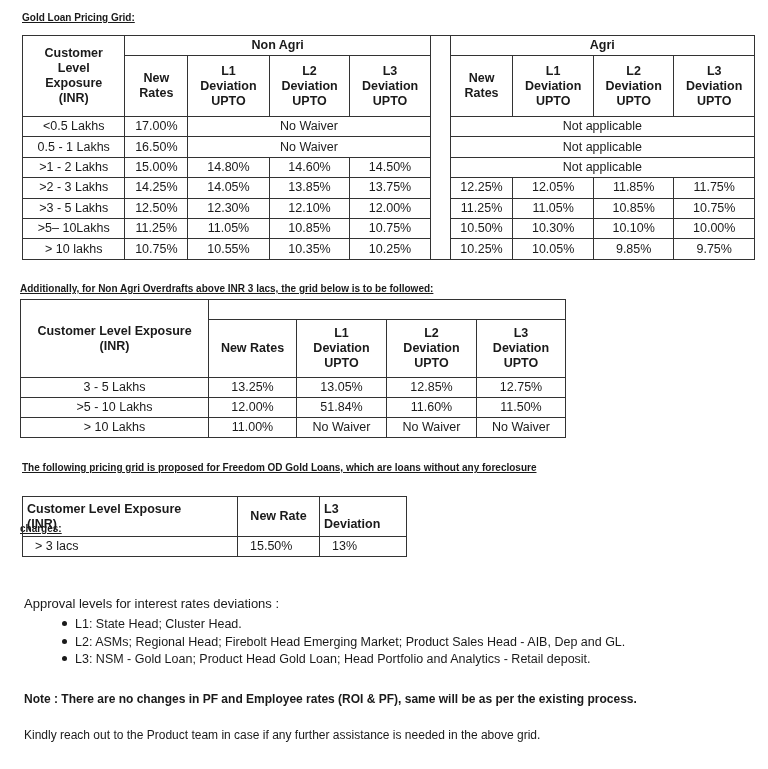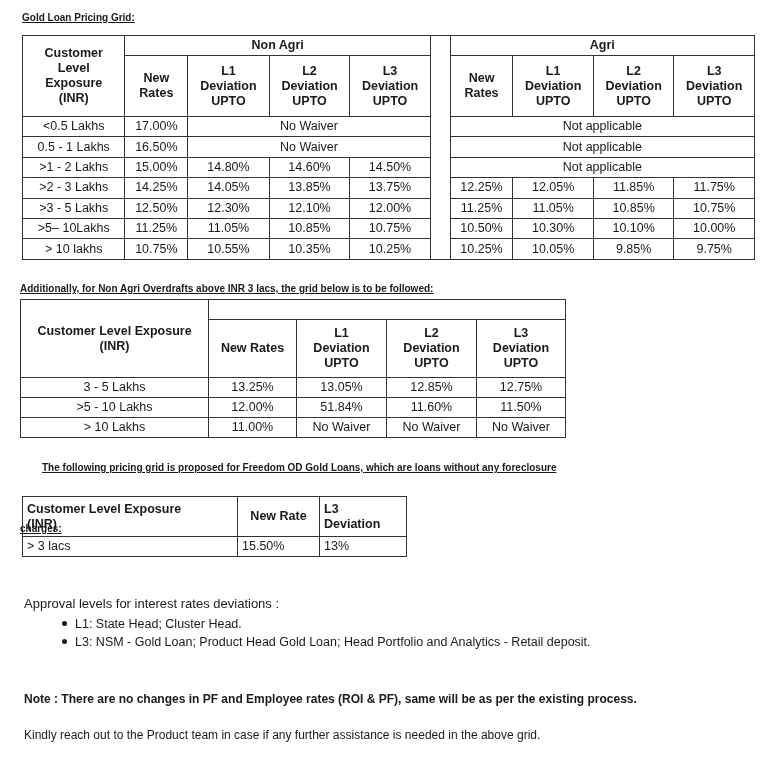--- a/index.html
+++ b/index.html
@@ -31,21 +31,21 @@
     table.grid td, table.grid th {
       border: 1.3px solid #333;
       padding: 0 2px;
       text-align: center;
       vertical-align: middle;
       line-height: 15px;
       overflow: hidden;
       white-space: nowrap;
     }
     table.grid th { font-weight: bold; }
-    table.grid td.l { text-align: left; padding-left: 4px; }
+    table.grid td.l { text-align: left; padding-left: 12px; }
     table.grid th.l { text-align: left; padding-left: 4px; }
 
     #t1 { left: 22px; top: 35px; width: 733px; }
     #t1 tr.h1 { height: 20px; }
     #t1 tr.h2 { height: 61px; }
     #t1 tr.r { height: 20.4px; }
 
     #t2 { left: 20px; top: 299px; width: 545px; }
     #t2 tr.h1 { height: 20px; }
     #t2 tr.h2 { height: 58px; }
@@ -281,21 +281,21 @@
   <tr class="r">
     <td>&gt; 10 Lakhs</td>
     <td>11.00%</td>
     <td>No Waiver</td>
     <td>No Waiver</td>
     <td>No Waiver</td>
   </tr>
 </tbody>
   </table>
 
-<div class="abs heading" style="left:22px; top:462px;margin-left:20px;">The following pricing grid is proposed for Freedom OD Gold Loans, which are loans without any foreclosure</div>
+<div class="abs heading" style="left:22px; top:462px;">The following pricing grid is proposed for Freedom OD Gold Loans, which are loans without any foreclosure</div>
 <div class="abs heading" style="left:20px; top:479px;margin-top:44px;">charges:</div>
 
 <table class="grid" id="t3">
   <colgroup>
     <col style="width:215px">
     <col style="width:82px">
     <col style="width:87px">
   </colgroup>
   <tbody>
       <tr class="h">
@@ -313,18 +313,19 @@
     <td class="l">&gt; 3 lacs</td>
     <td class="l">15.50%</td>
     <td class="l">13%</td>
   </tr>
 </tbody>
   </table>
 
 <div class="abs" style="left:24px; top:596px; font-size:13px; font-weight:normal; white-space:nowrap;">Approval levels for interest rates deviations :</div>
 <ul class="bullets">
   <li><span class="dot"></span><span>L1: State Head; Cluster Head.</span></li>
+  <li><span class="dot"></span><span>L2: ASMs; Regional Head; Firebolt Head Emerging Market; Product Sales Head - AIB, Dep and GL.</span></li>
   <li><span class="dot"></span><span>L3: NSM - Gold Loan; Product Head Gold Loan; Head Portfolio and Analytics - Retail deposit.</span></li>
 </ul>
 
 <div class="abs para" style="left:24px; top:692px; font-weight:bold;">Note : There are no changes in PF and Employee rates (ROI &amp; PF), same will be as per the existing process.</div>
 
 <div class="abs para" style="left:24px; top:728px;">Kindly reach out to the Product team in case if any further assistance is needed in the above grid.</div>
 
 </body></html>

